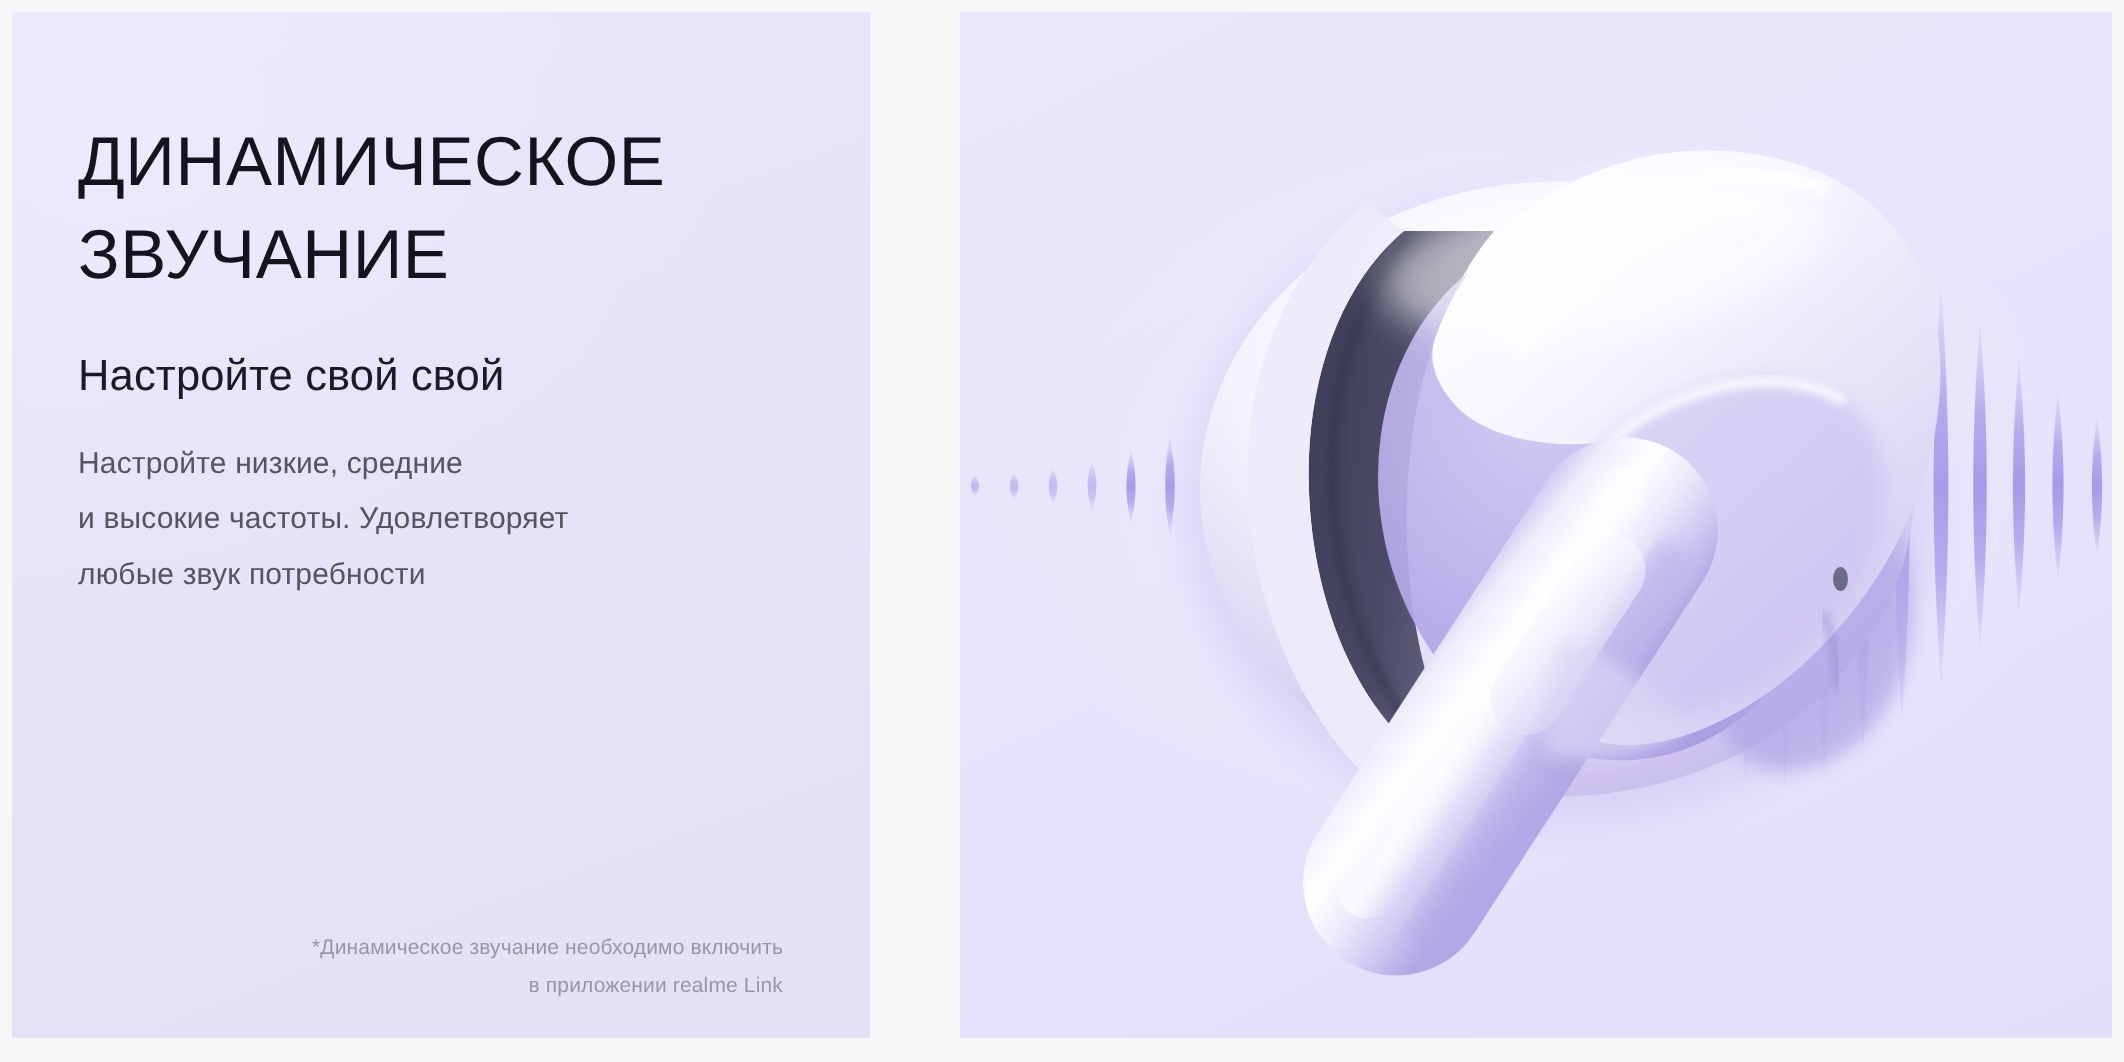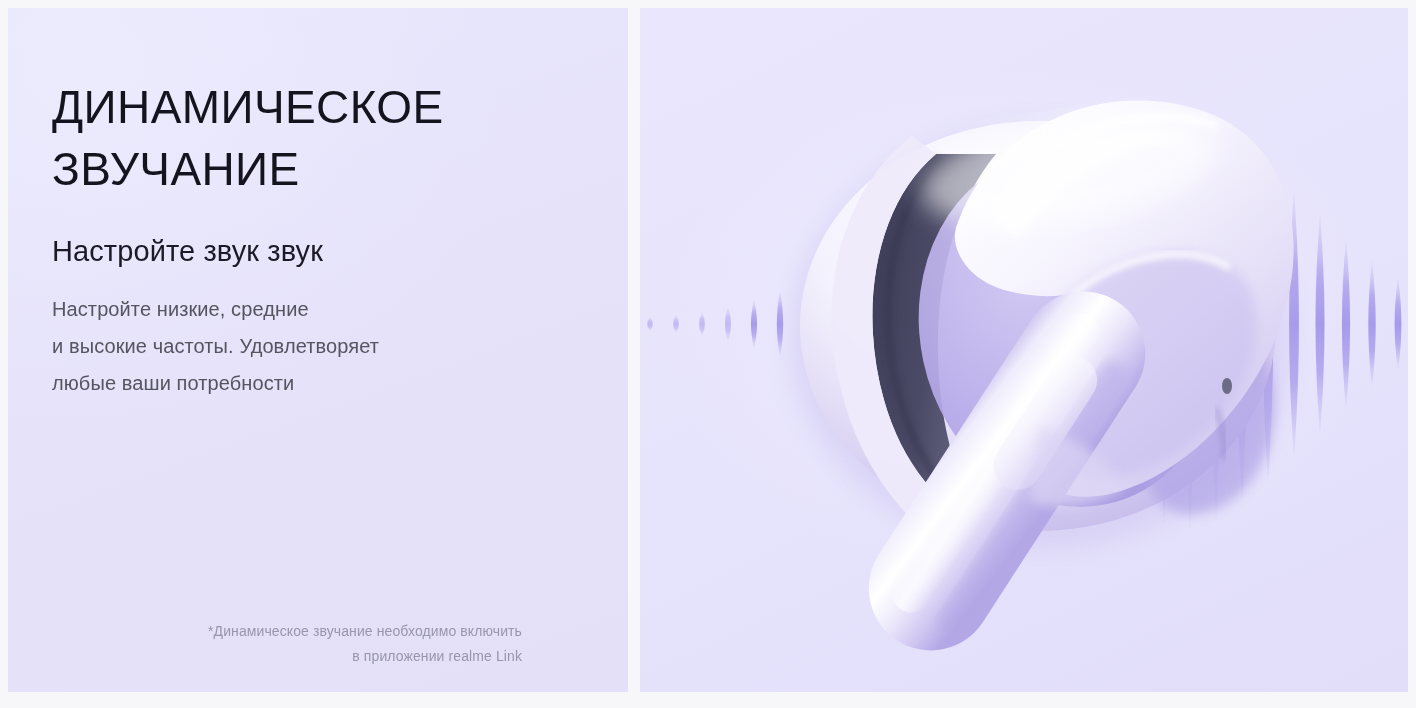--- a/index.html
+++ b/index.html
@@ -9,21 +9,21 @@
     background:#f7f7f9;
     font-family:"Liberation Sans","DejaVu Sans",sans-serif;
     overflow:hidden;
     -webkit-font-smoothing:antialiased;
   }
   .stage{position:relative;width:1416px;height:708px;background:#f7f7f9;}
 
   
   .panel{position:absolute;overflow:hidden;}
   .panel-left{
-    left:8px;top:8px;width:620px;height:684px;
+    left:8px;top:8px;width:572px;height:684px;
     background:
       radial-gradient(120% 90% at 12% 8%, #eceafd 0%, rgba(236,234,253,0) 60%),
       linear-gradient(160deg,#e9e7fc 0%, #e5e2fa 45%, #e3e0f8 100%);
   }
   .panel-right{
     left:640px;top:8px;width:768px;height:684px;
     background:
       radial-gradient(70% 55% at 50% 46%, #efedfe 0%, rgba(239,237,254,0) 68%),
       linear-gradient(155deg,#e9e6fd 0%, #e6e3fc 50%, #e2defa 100%);
   }
@@ -63,25 +63,25 @@
 <body>
 
 <div class="stage">
 
   <section class="panel panel-left">
     <div class="copy">
 
       <h1 class="headline">ДИНАМИЧЕСКОЕ
 ЗВУЧАНИЕ</h1>
 
-      <h2 class="subhead">Настройте звук звук</h2>
+      <h2 class="subhead">Настройте свой свой</h2>
 
       <p class="bodycopy">Настройте низкие, средние
 и высокие частоты. Удовлетворяет
-любые ваши потребности</p>
+любые звук потребности</p>
 
       <p class="footnote">*Динамическое звучание необходимо включить
 в приложении realme Link</p>
     </div>
   </section>
 
   <section class="panel panel-right">
     <div class="hero">
       <svg viewBox="0 0 768 684" xmlns="http://www.w3.org/2000/svg" aria-hidden="true">
         <defs>

